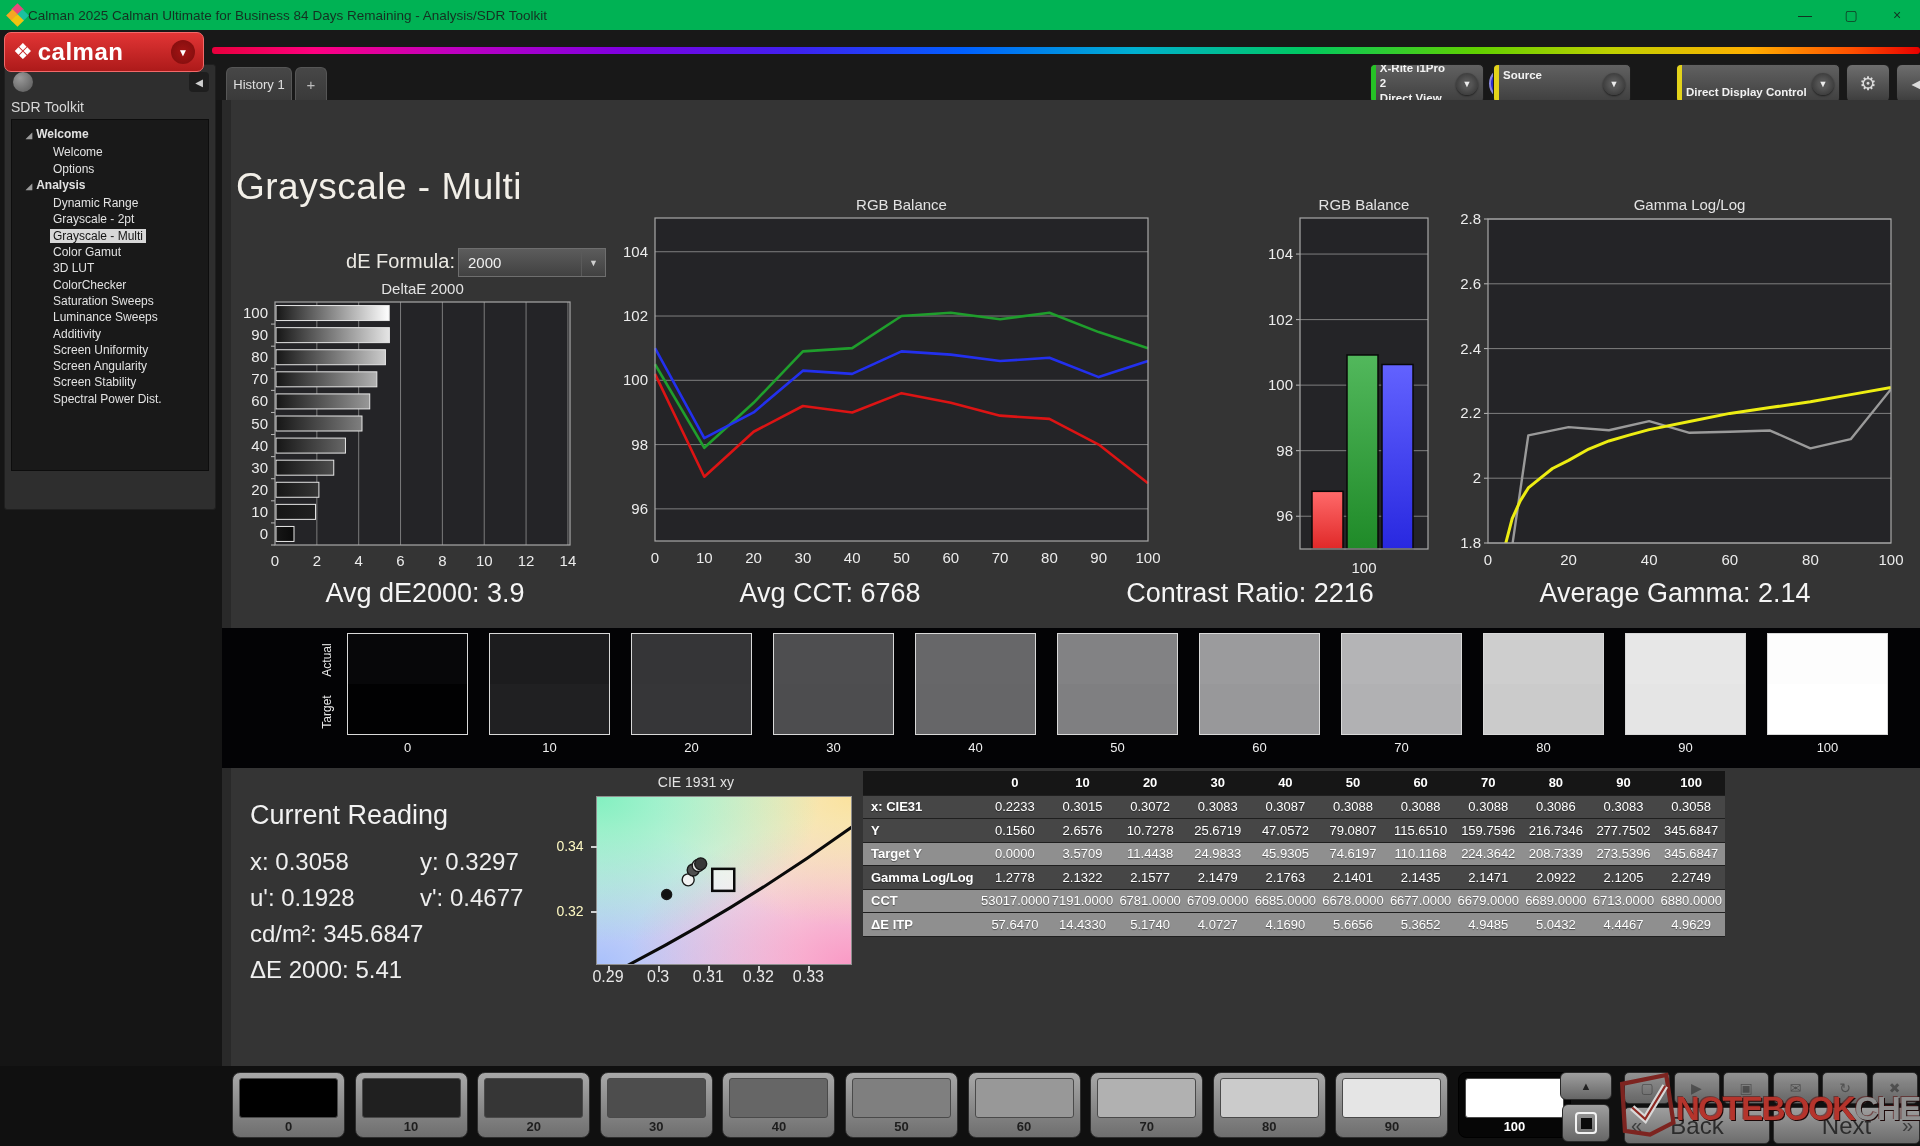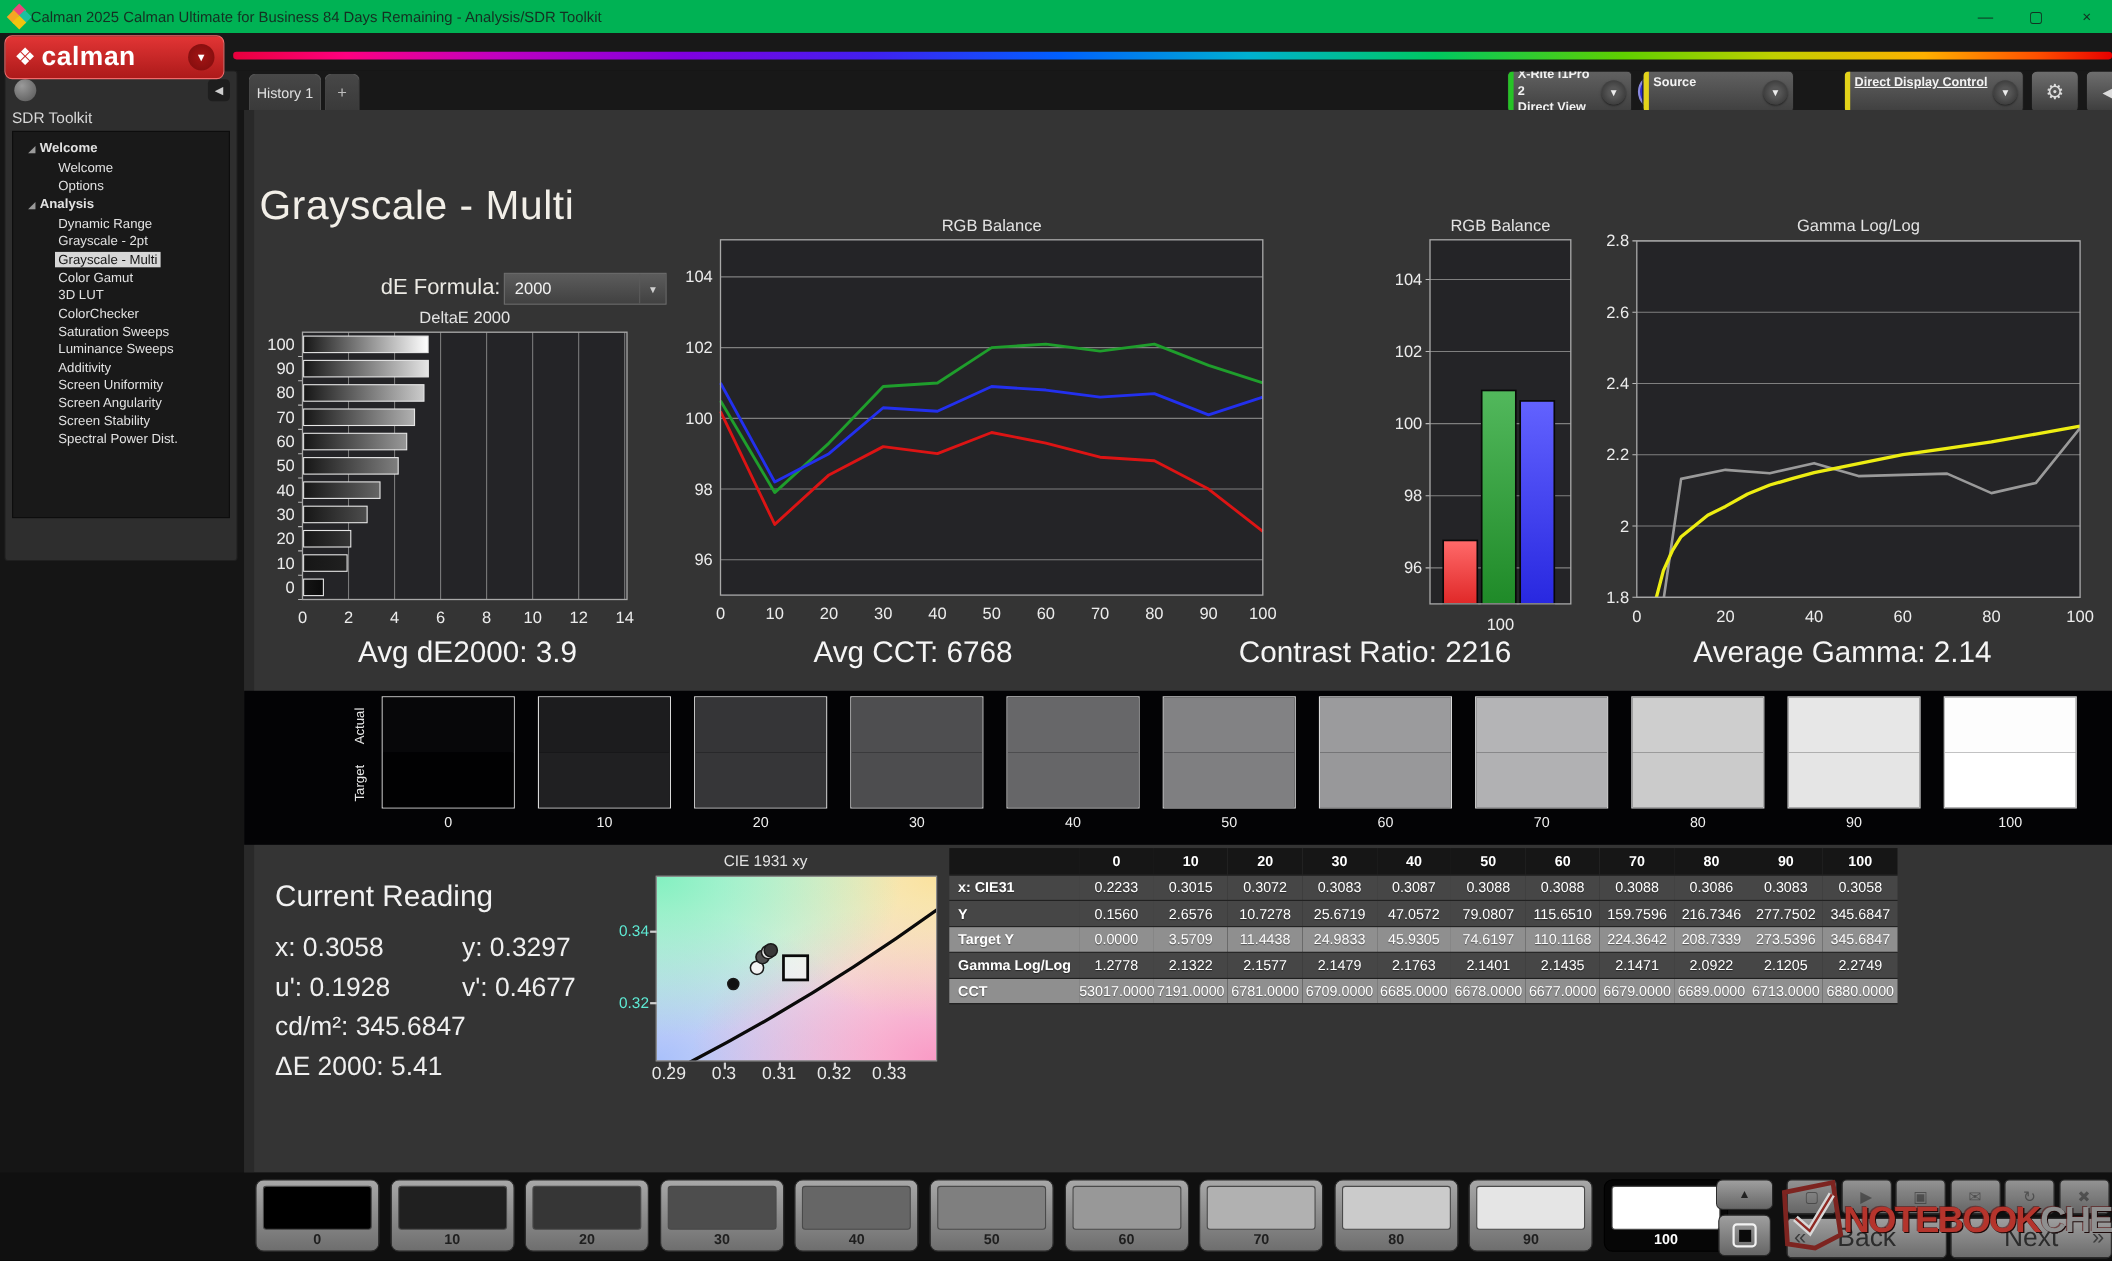--- a/index.html
+++ b/index.html
@@ -98,21 +98,21 @@
 
   
   .cie-title { position:absolute; left:374px; top:674px; width:200px; text-align:center; font-size:14px; color:#e3e3e3; }
   .cie-plot { position:absolute; left:374px; top:696px; width:256px; height:169px; border:1px solid #8f8f8f;
               background:
                 radial-gradient(at 0% 0%, rgba(125,240,190,.95), rgba(125,240,190,0) 62%),
                 radial-gradient(at 100% 0%, rgba(252,224,150,.9), rgba(252,224,150,0) 55%),
                 radial-gradient(at 100% 100%, rgba(250,150,195,.95), rgba(250,150,195,0) 62%),
                 radial-gradient(at 0% 100%, rgba(165,190,252,.95), rgba(165,190,252,0) 58%),
                 linear-gradient(#eef4ec,#f4ecf0); }
-  .cie-ylab { position:absolute; text-align:right; width:40px; font-size:14px; color:#5eead4; }
+  .cie-ylab { position:absolute; text-align:center; width:40px; font-size:14px; color:#fef9c3; }
   .cie-xlab { position:absolute; top:868px; transform:translateX(-50%); font-size:16px; color:#e8e8e8; }
   .cie-tick { position:absolute; background:#cfcfcf; }
 
   
   .mtable { position:absolute; left:641px; top:671px; border-collapse:collapse; table-layout:fixed; width:862px;
             font-size:13px; }
   .mtable th, .mtable td { height:23.5px; text-align:center; color:#fff; overflow:hidden; white-space:nowrap;
             text-shadow:0 1px 1px rgba(0,0,0,.45); border-bottom:1px solid rgba(0,0,0,.4); font-weight:normal; }
   .mtable thead th { background:#161616; font-weight:bold; height:24px; }
   .mtable td.rowlab { text-align:left; padding-left:8px; font-weight:bold; }
@@ -190,21 +190,21 @@
     <div class="badge">239</div>
     <div class="ctrl" style="left:1493px;width:138px;">
       <i class="strip yellow"></i>
       <div class="lines" style="align-self:flex-start;padding-top:3px;">
         <span>Source</span>
       </div>
       <span class="ddcirc">▼</span>
     </div>
     <div class="ctrl" style="left:1676px;width:164px;">
       <i class="strip yellow"></i>
-      <div class="lines" style="align-self:flex-start;padding-top:3px;text-decoration:underline;">
+      <div class="lines" style="align-self:flex-start;padding-top:20px;">
         <span>Direct Display Control</span>
       </div>
       <span class="ddcirc">▼</span>
     </div>
     <div class="sqbtn" style="left:1846px;width:44px;font-size:19px;">
       <span>⚙</span>
     </div>
     <div class="sqbtn" style="left:1896px;width:40px;font-size:12px;">
       <span>◀</span>
     </div>
@@ -648,20 +648,34 @@
             <td>6781.0000</td>
             <td>6709.0000</td>
             <td>6685.0000</td>
             <td>6678.0000</td>
             <td>6677.0000</td>
             <td>6679.0000</td>
             <td>6689.0000</td>
             <td>6713.0000</td>
             <td>6880.0000</td>
           </tr>
+          <tr class="light">
+            <td class="rowlab">ΔE ITP</td>
+            <td>57.6470</td>
+            <td>14.4330</td>
+            <td>5.1740</td>
+            <td>4.0727</td>
+            <td>4.1690</td>
+            <td>5.6656</td>
+            <td>5.3652</td>
+            <td>4.9485</td>
+            <td>5.0432</td>
+            <td>4.4467</td>
+            <td>4.9629</td>
+          </tr>
         </tbody>
       </table>
   </div>
 
   <div class="bottombar">
     <div id="tiles">
         <div class="tile" style="left: 232px;">
           <div class="sw" style="background: rgb(0, 0, 0);"></div>
           <div class="tl">0</div>
         </div>

